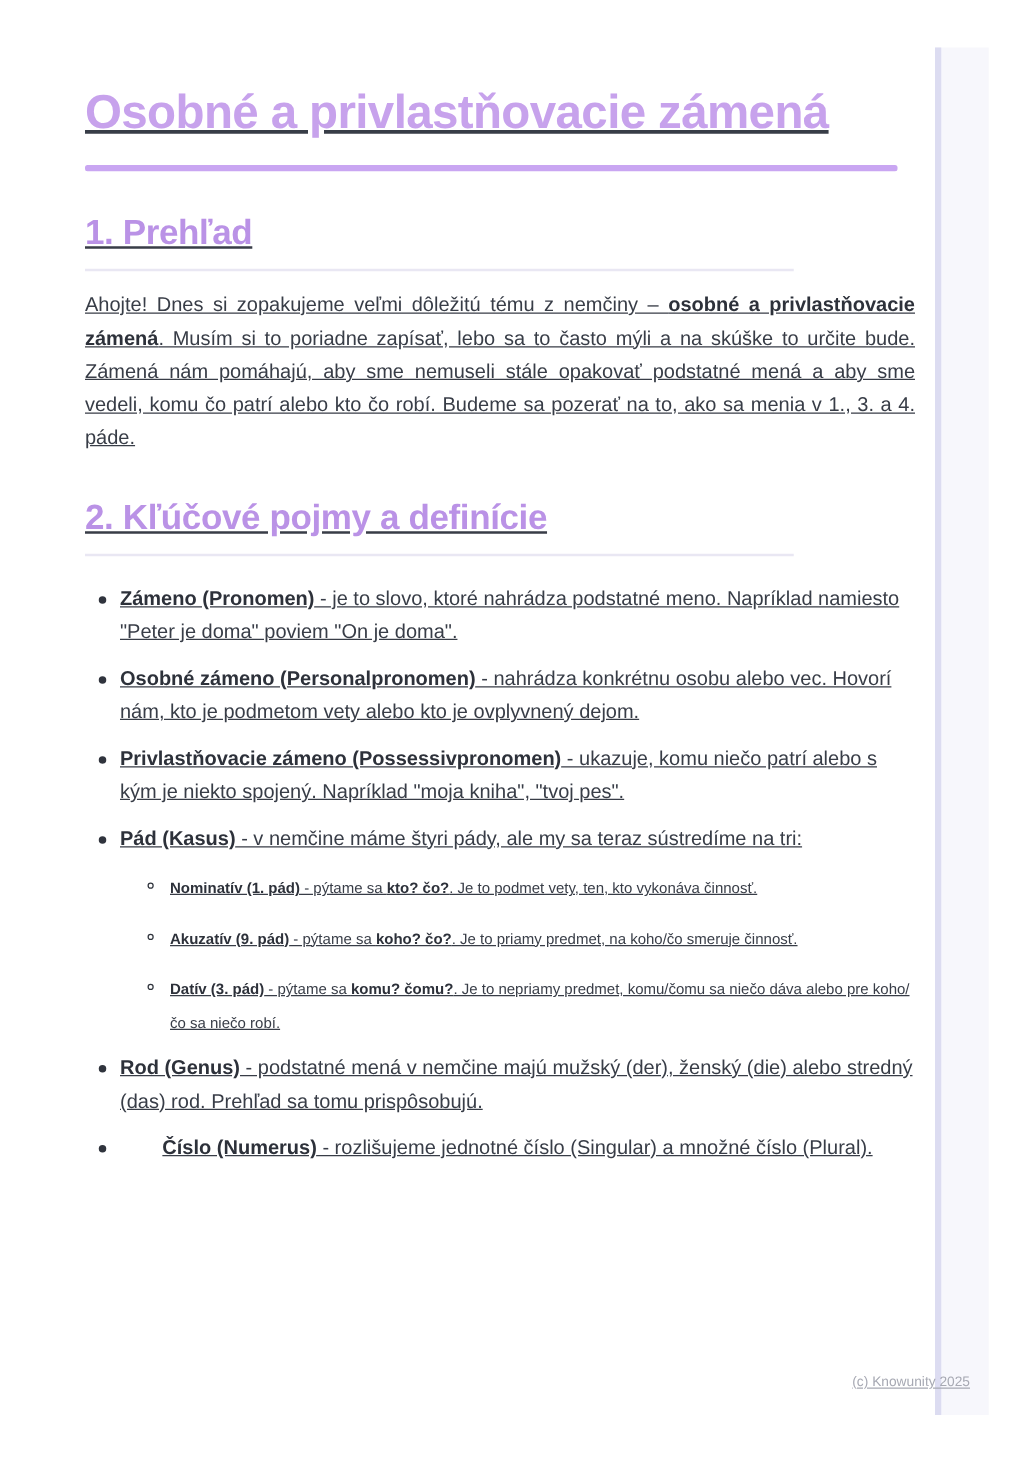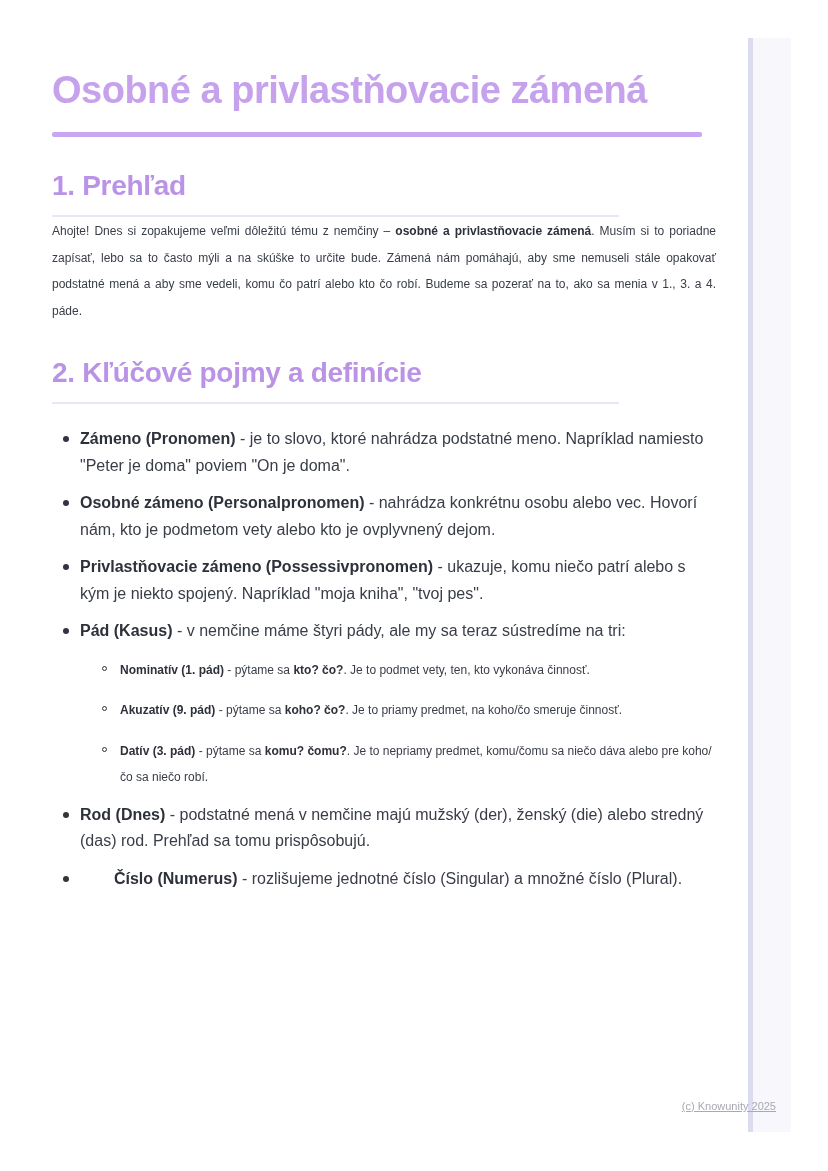--- a/index.html
+++ b/index.html
@@ -15,23 +15,24 @@
     position: absolute;
     top: 38px;
     right: 37px;
     width: 43px;
     height: 1094px;
     background: var(--strip-fill, #f7f7fc);
     border-left: 5px solid var(--strip-edge, #dcdcf1);
   }
   .content {
     position: absolute;
-    left: 52px;
+    left: 68px;
     top: 0;
     width: 664px;
+    text-decoration: underline;
   }
   h1.doc-title {
     margin-top: 62px;
     width: 600px;
     font-size: 38px;
     line-height: 56px;
     font-weight: bold;
     letter-spacing: -0.5px;
     color: var(--title, #c7a2ec);
   }
@@ -50,22 +51,22 @@
     letter-spacing: -0.3px;
     color: var(--heading, #ba92e6);
   }
   .section-divider {
     margin-top: 12px;
     width: 567px;
     height: 2px;
     background: var(--divider, #e9e7f3);
   }
   p.body-par {
-    margin-top: 1px;
-    font-size: 12px;
+    margin-top: 15px;
+    font-size: 16px;
     line-height: 26.5px;
     text-align: justify;
   }
   p.intro-par {
     margin-top: 20px;
     font-size: 16px;
     line-height: 26.5px;
   }
   .b { font-weight: bold; color: #2d313a; }
   ul.bullet-list {
@@ -173,21 +174,21 @@
           </li>
           <li class="sub-item">
             <span class="marker-circle"></span>
             <span><span class="b">Datív (3. pád)</span><span> - pýtame sa </span><span class="b">komu? čomu?</span><span>. Je to nepriamy predmet, komu/čomu sa niečo dáva alebo pre koho/čo sa niečo robí.</span></span>
           </li>
         </ul>
       </li>
 
       <li class="main-item">
         <span class="marker-dot"></span>
-        <span><span class="b">Rod (Dnes)</span><span> - podstatné mená v nemčine majú mužský (der), ženský (die) alebo stredný (das) rod. Prehľad sa tomu prispôsobujú.</span></span>
+        <span><span class="b">Rod (Genus)</span><span> - podstatné mená v nemčine majú mužský (der), ženský (die) alebo stredný (das) rod. Prehľad sa tomu prispôsobujú.</span></span>
       </li>
 
       <li class="main-item">
         <span class="marker-dot"></span>
         <span><span class="b">Číslo (Numerus)</span><span> - rozlišujeme jednotné číslo (Singular) a množné číslo (Plural).</span></span>
       </li>
 
     </ul>
   </section>
 

